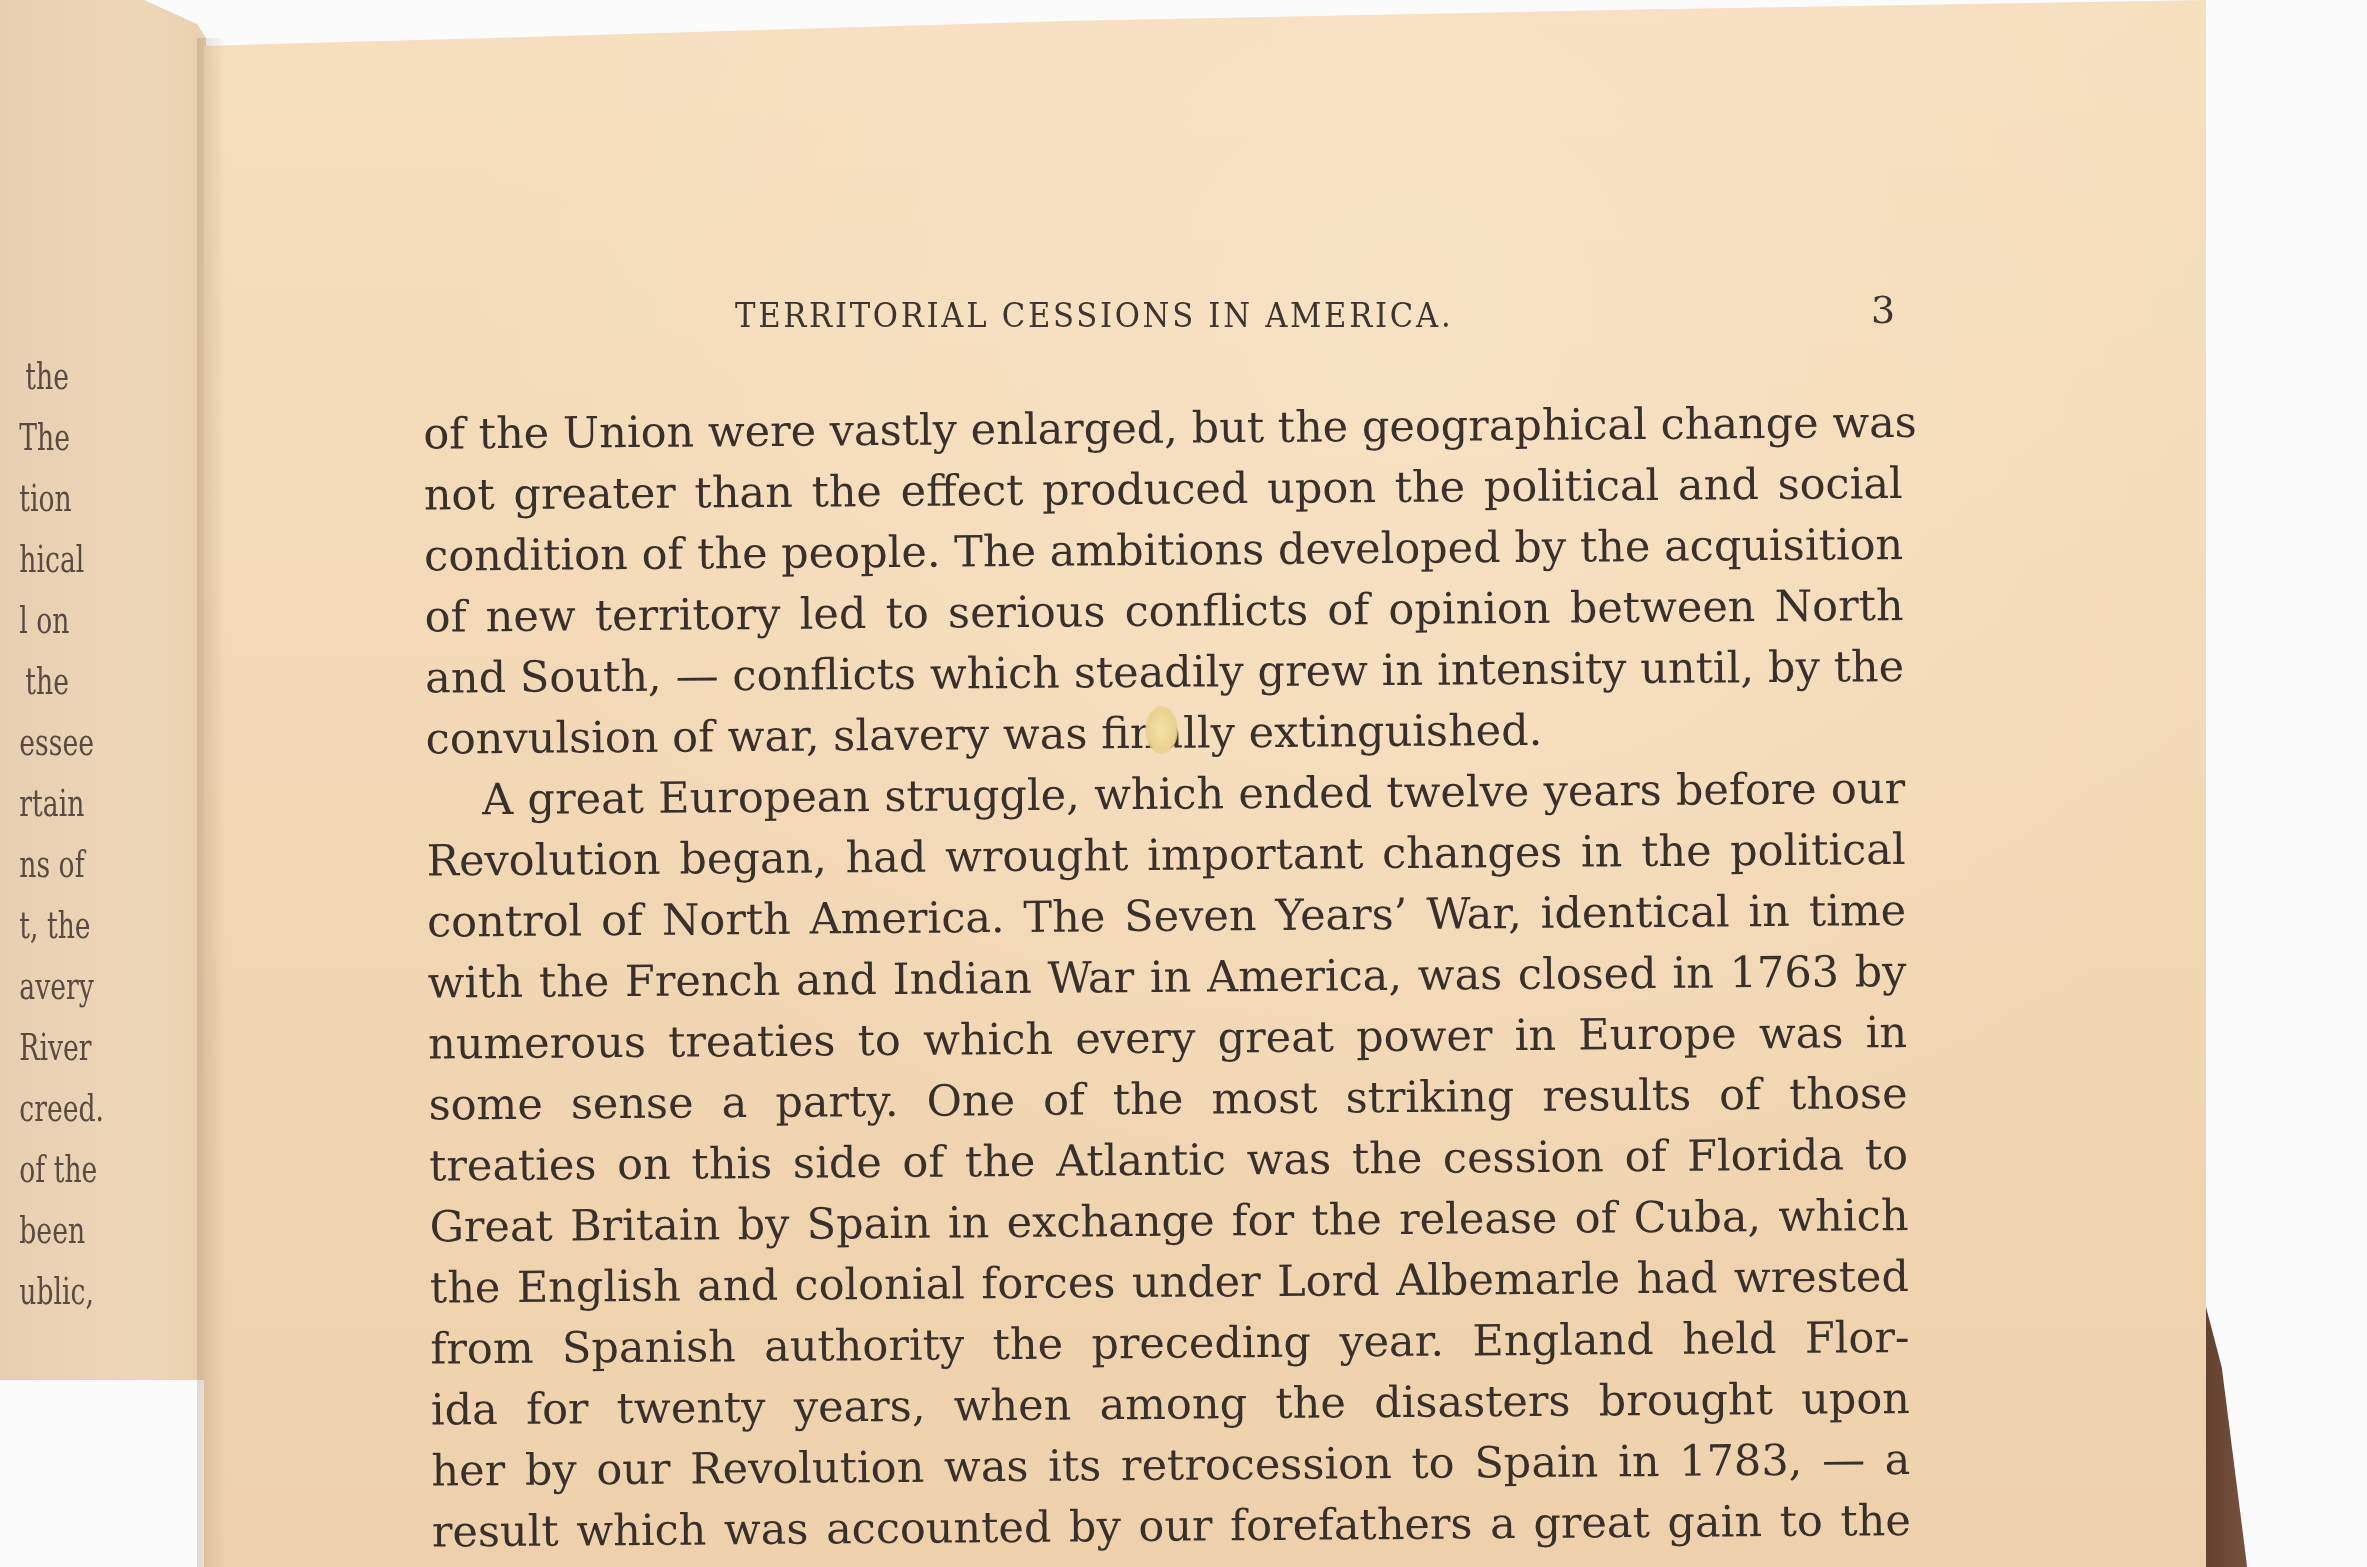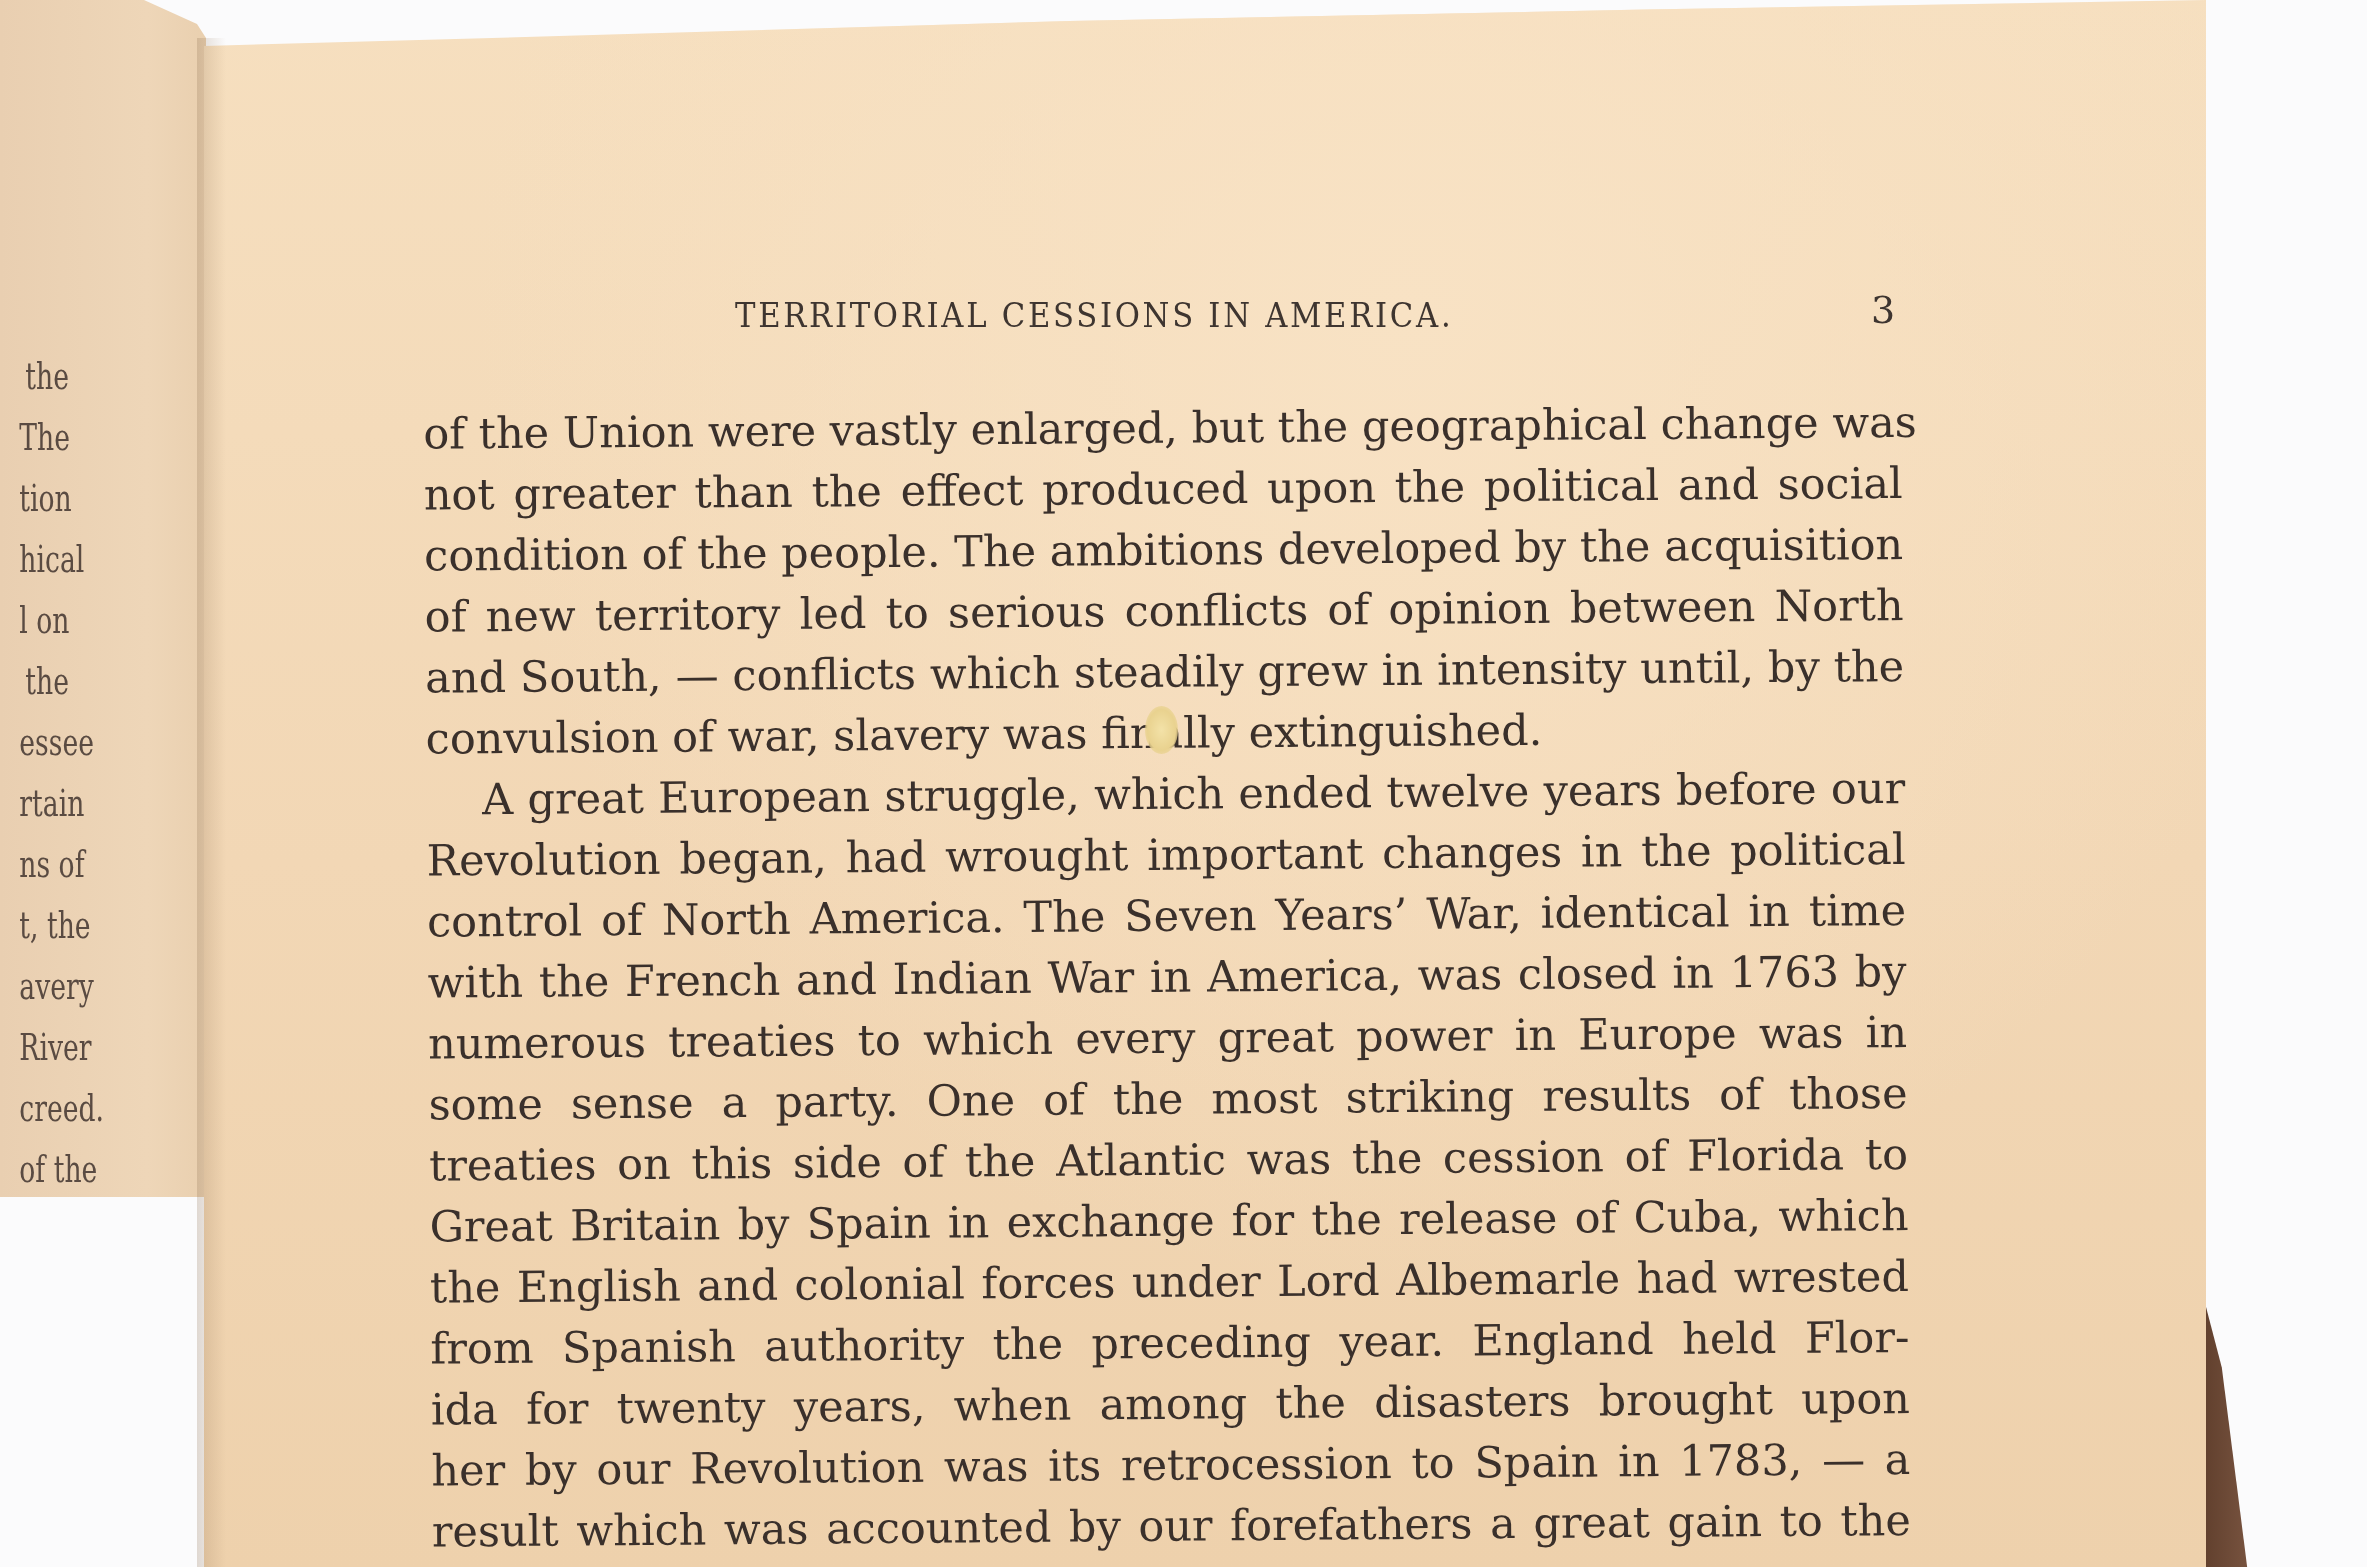--- a/index.html
+++ b/index.html
@@ -7,21 +7,21 @@
     width:2367px; height:1568px; overflow:hidden; position:relative;
     background:#fbfbfc;
     font-family:"DejaVu Serif", "Liberation Serif", serif;
   }
   .cover {
     position:absolute; left:2190px; top:1278px; width:106px; height:298px;
     background:linear-gradient(90deg,#5a3a28,#7a5541 60%,#5b3b2a);
     clip-path:polygon(0 0, 8% 0, 30% 30%, 55% 100%, 0 100%);
   }
   .left-page {
-    position:absolute; left:0; top:0; width:206px; height:1197px;
+    position:absolute; left:0; top:0; width:206px; height:1380px;
     background:linear-gradient(90deg,#e9cfb1 0%,#eed6b8 60%,#e6cba9 100%);
     clip-path:polygon(0 0, 144px 0, 197px 24px, 206px 38px, 206px 100%, 0 100%);
     padding-left:40px;
   }
   .gutter {
     position:absolute; left:197px; top:38px; width:29px; height:1529px;
     background:linear-gradient(90deg,rgba(140,110,80,0.25),rgba(0,0,0,0));
   }
   .right-page {
     position:absolute; left:204px; top:0; width:2002px; height:1568px;

